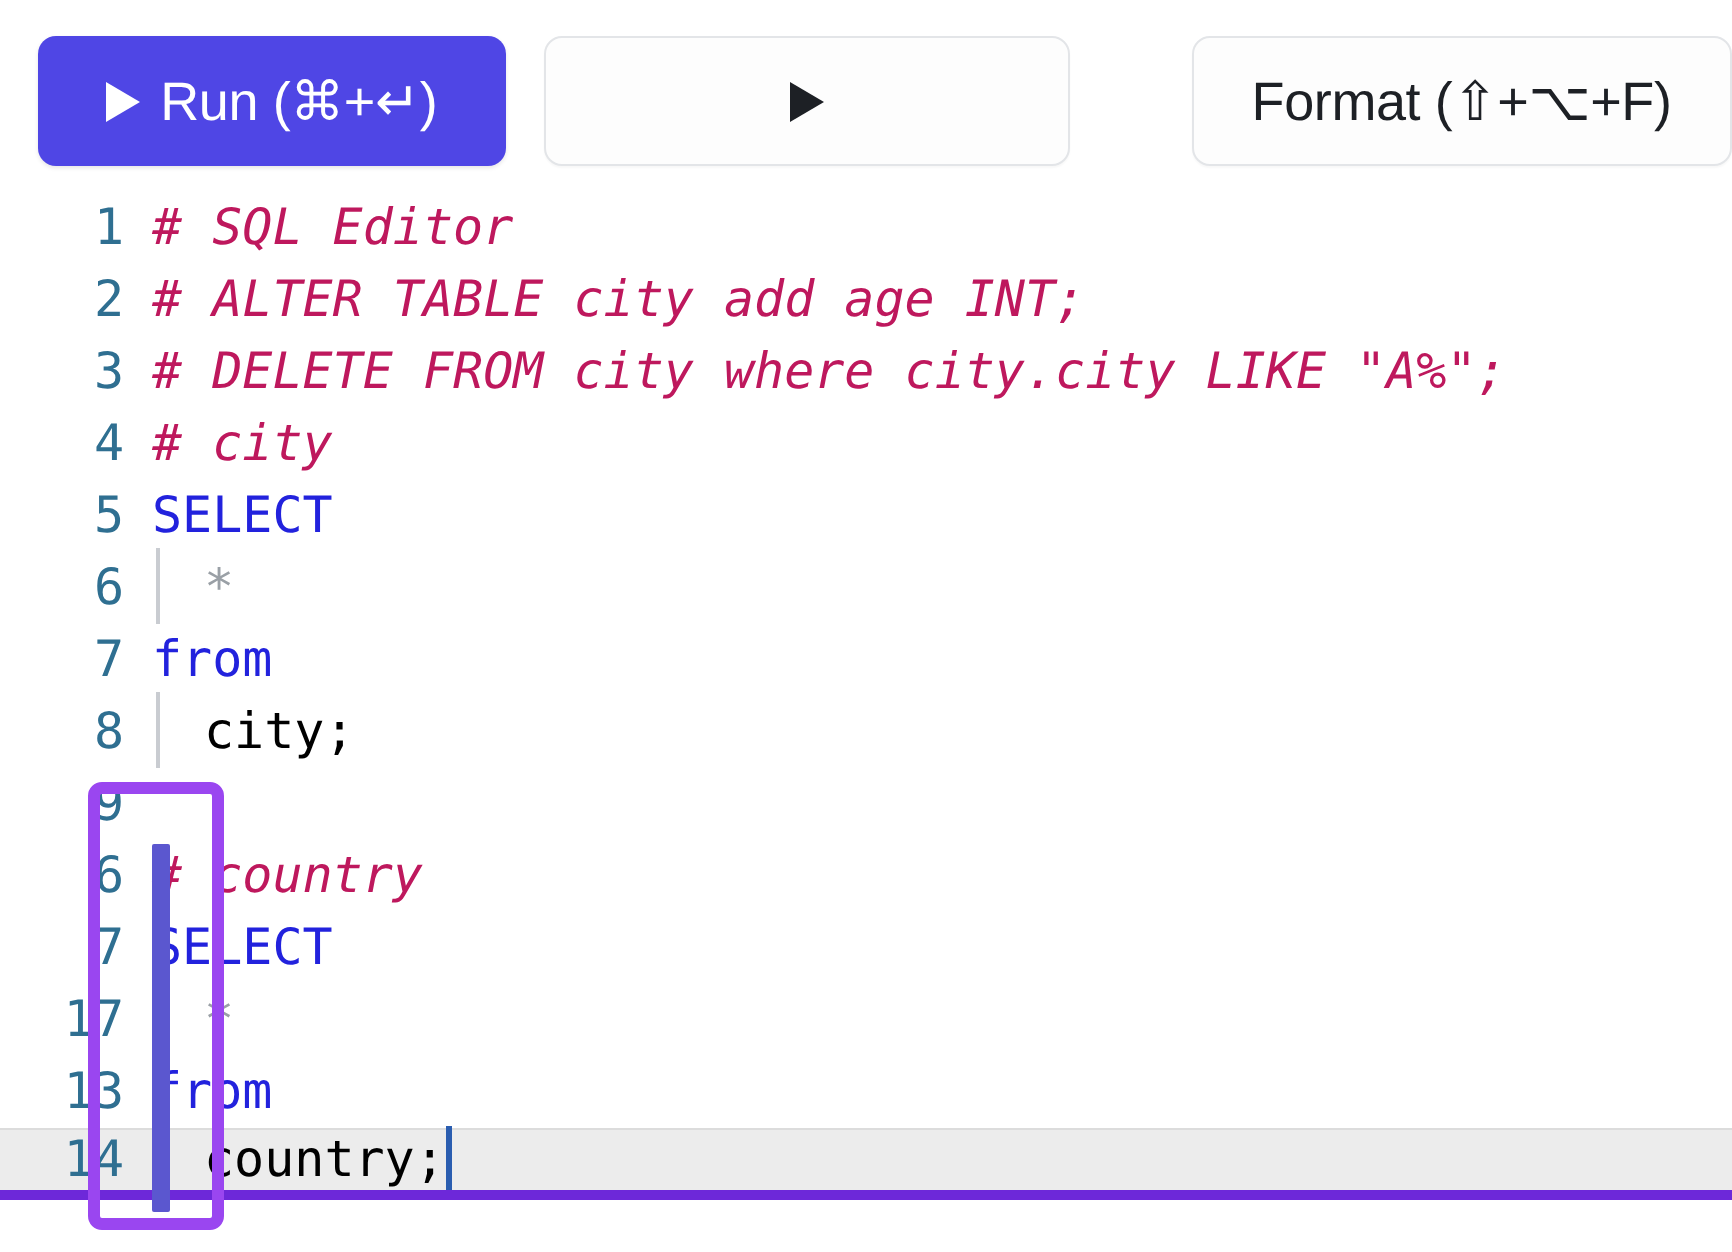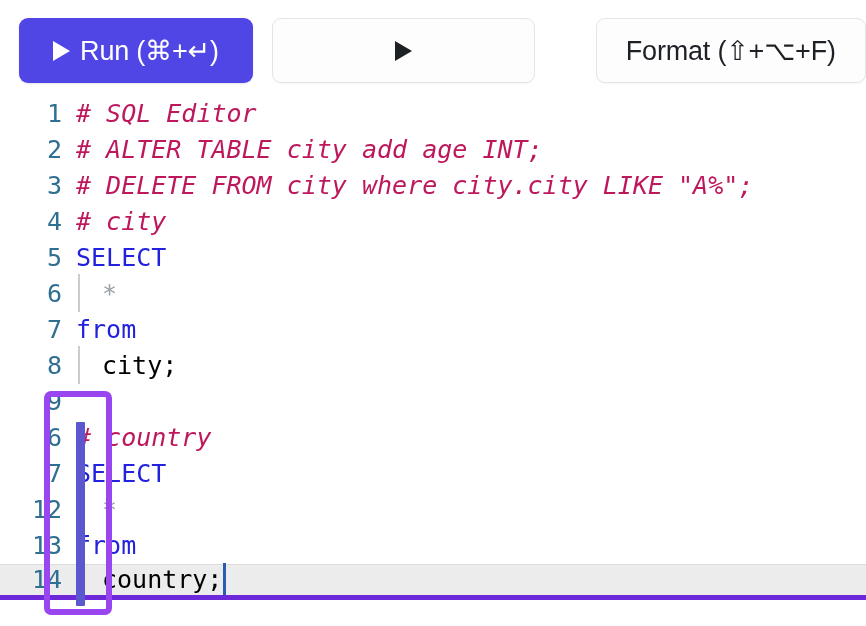--- a/index.html
+++ b/index.html
@@ -251,21 +251,21 @@
       <span class="ln">6</span>
       <span class="code-content"><span class="tok-comment"># country</span></span>
     </div>
 
     <div class="code-line">
       <span class="ln">7</span>
       <span class="code-content"><span class="tok-keyword">SELECT</span></span>
     </div>
 
     <div class="code-line indented">
-      <span class="ln">12</span>
+      <span class="ln">17</span>
       <span class="code-content"><span class="indent"></span><span class="tok-op">*</span></span>
     </div>
 
     <div class="code-line">
       <span class="ln">13</span>
       <span class="code-content"><span class="tok-keyword">from</span></span>
     </div>
 
     <div class="code-line indented active">
       <span class="ln">14</span>

